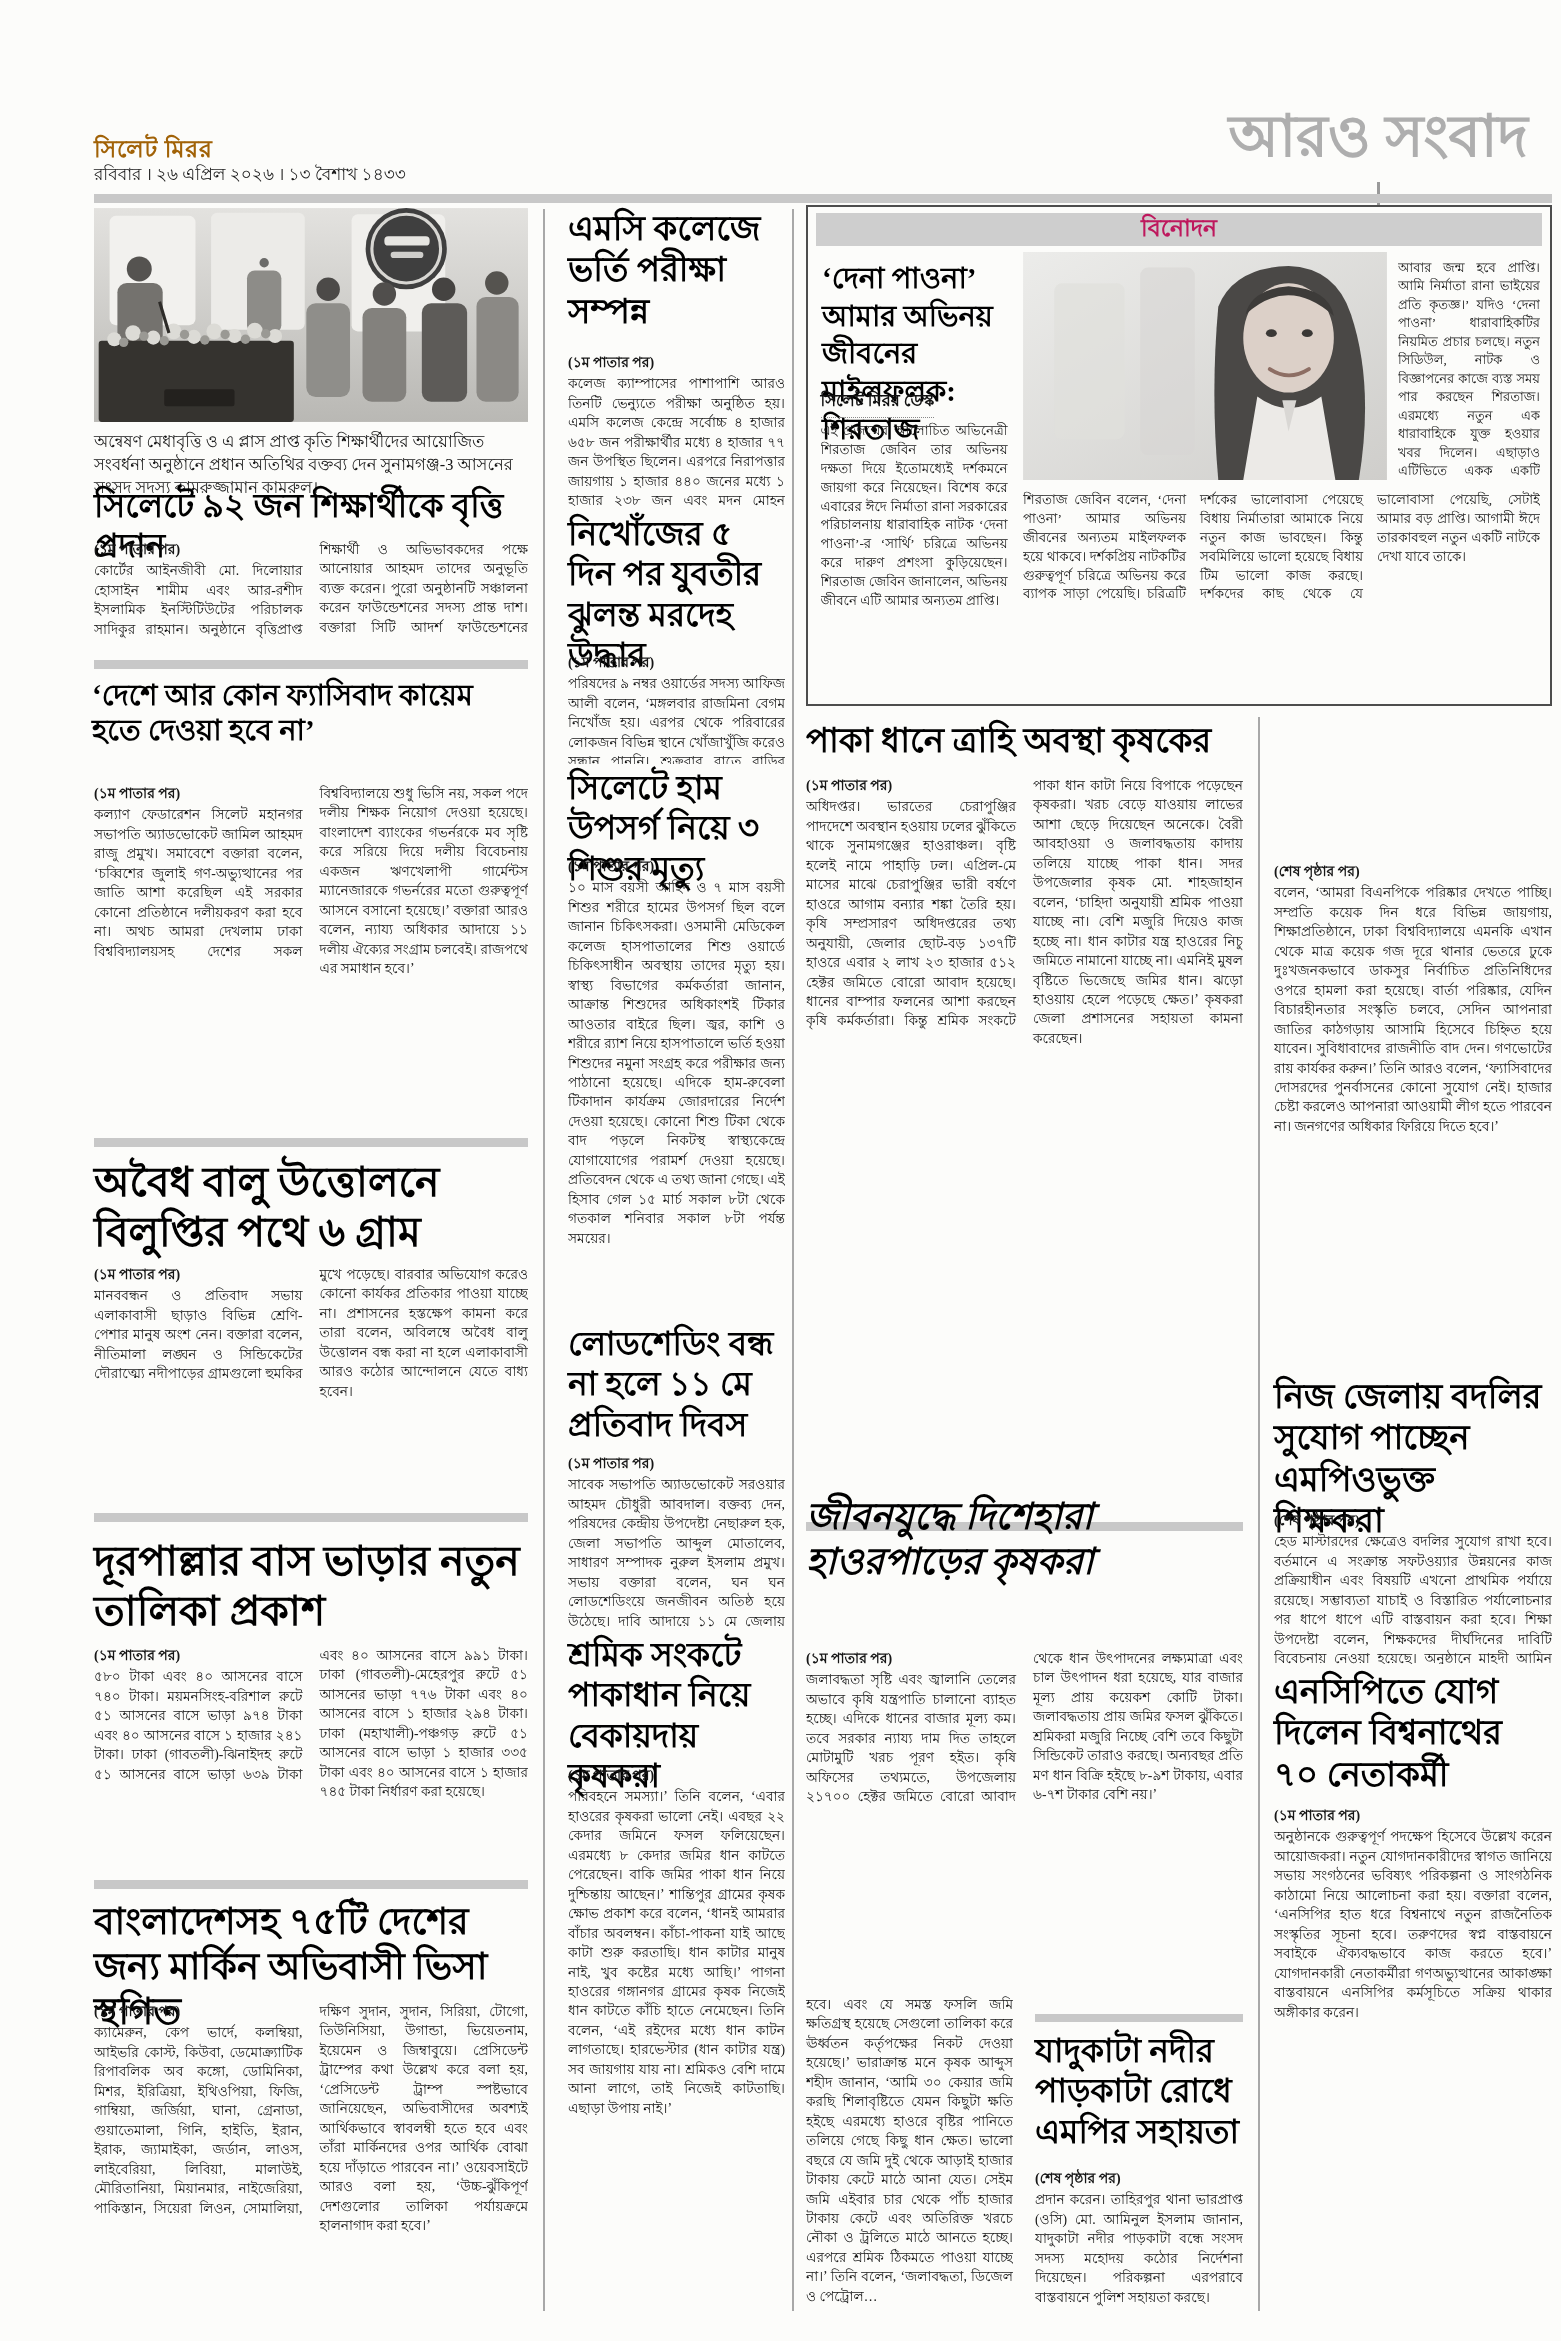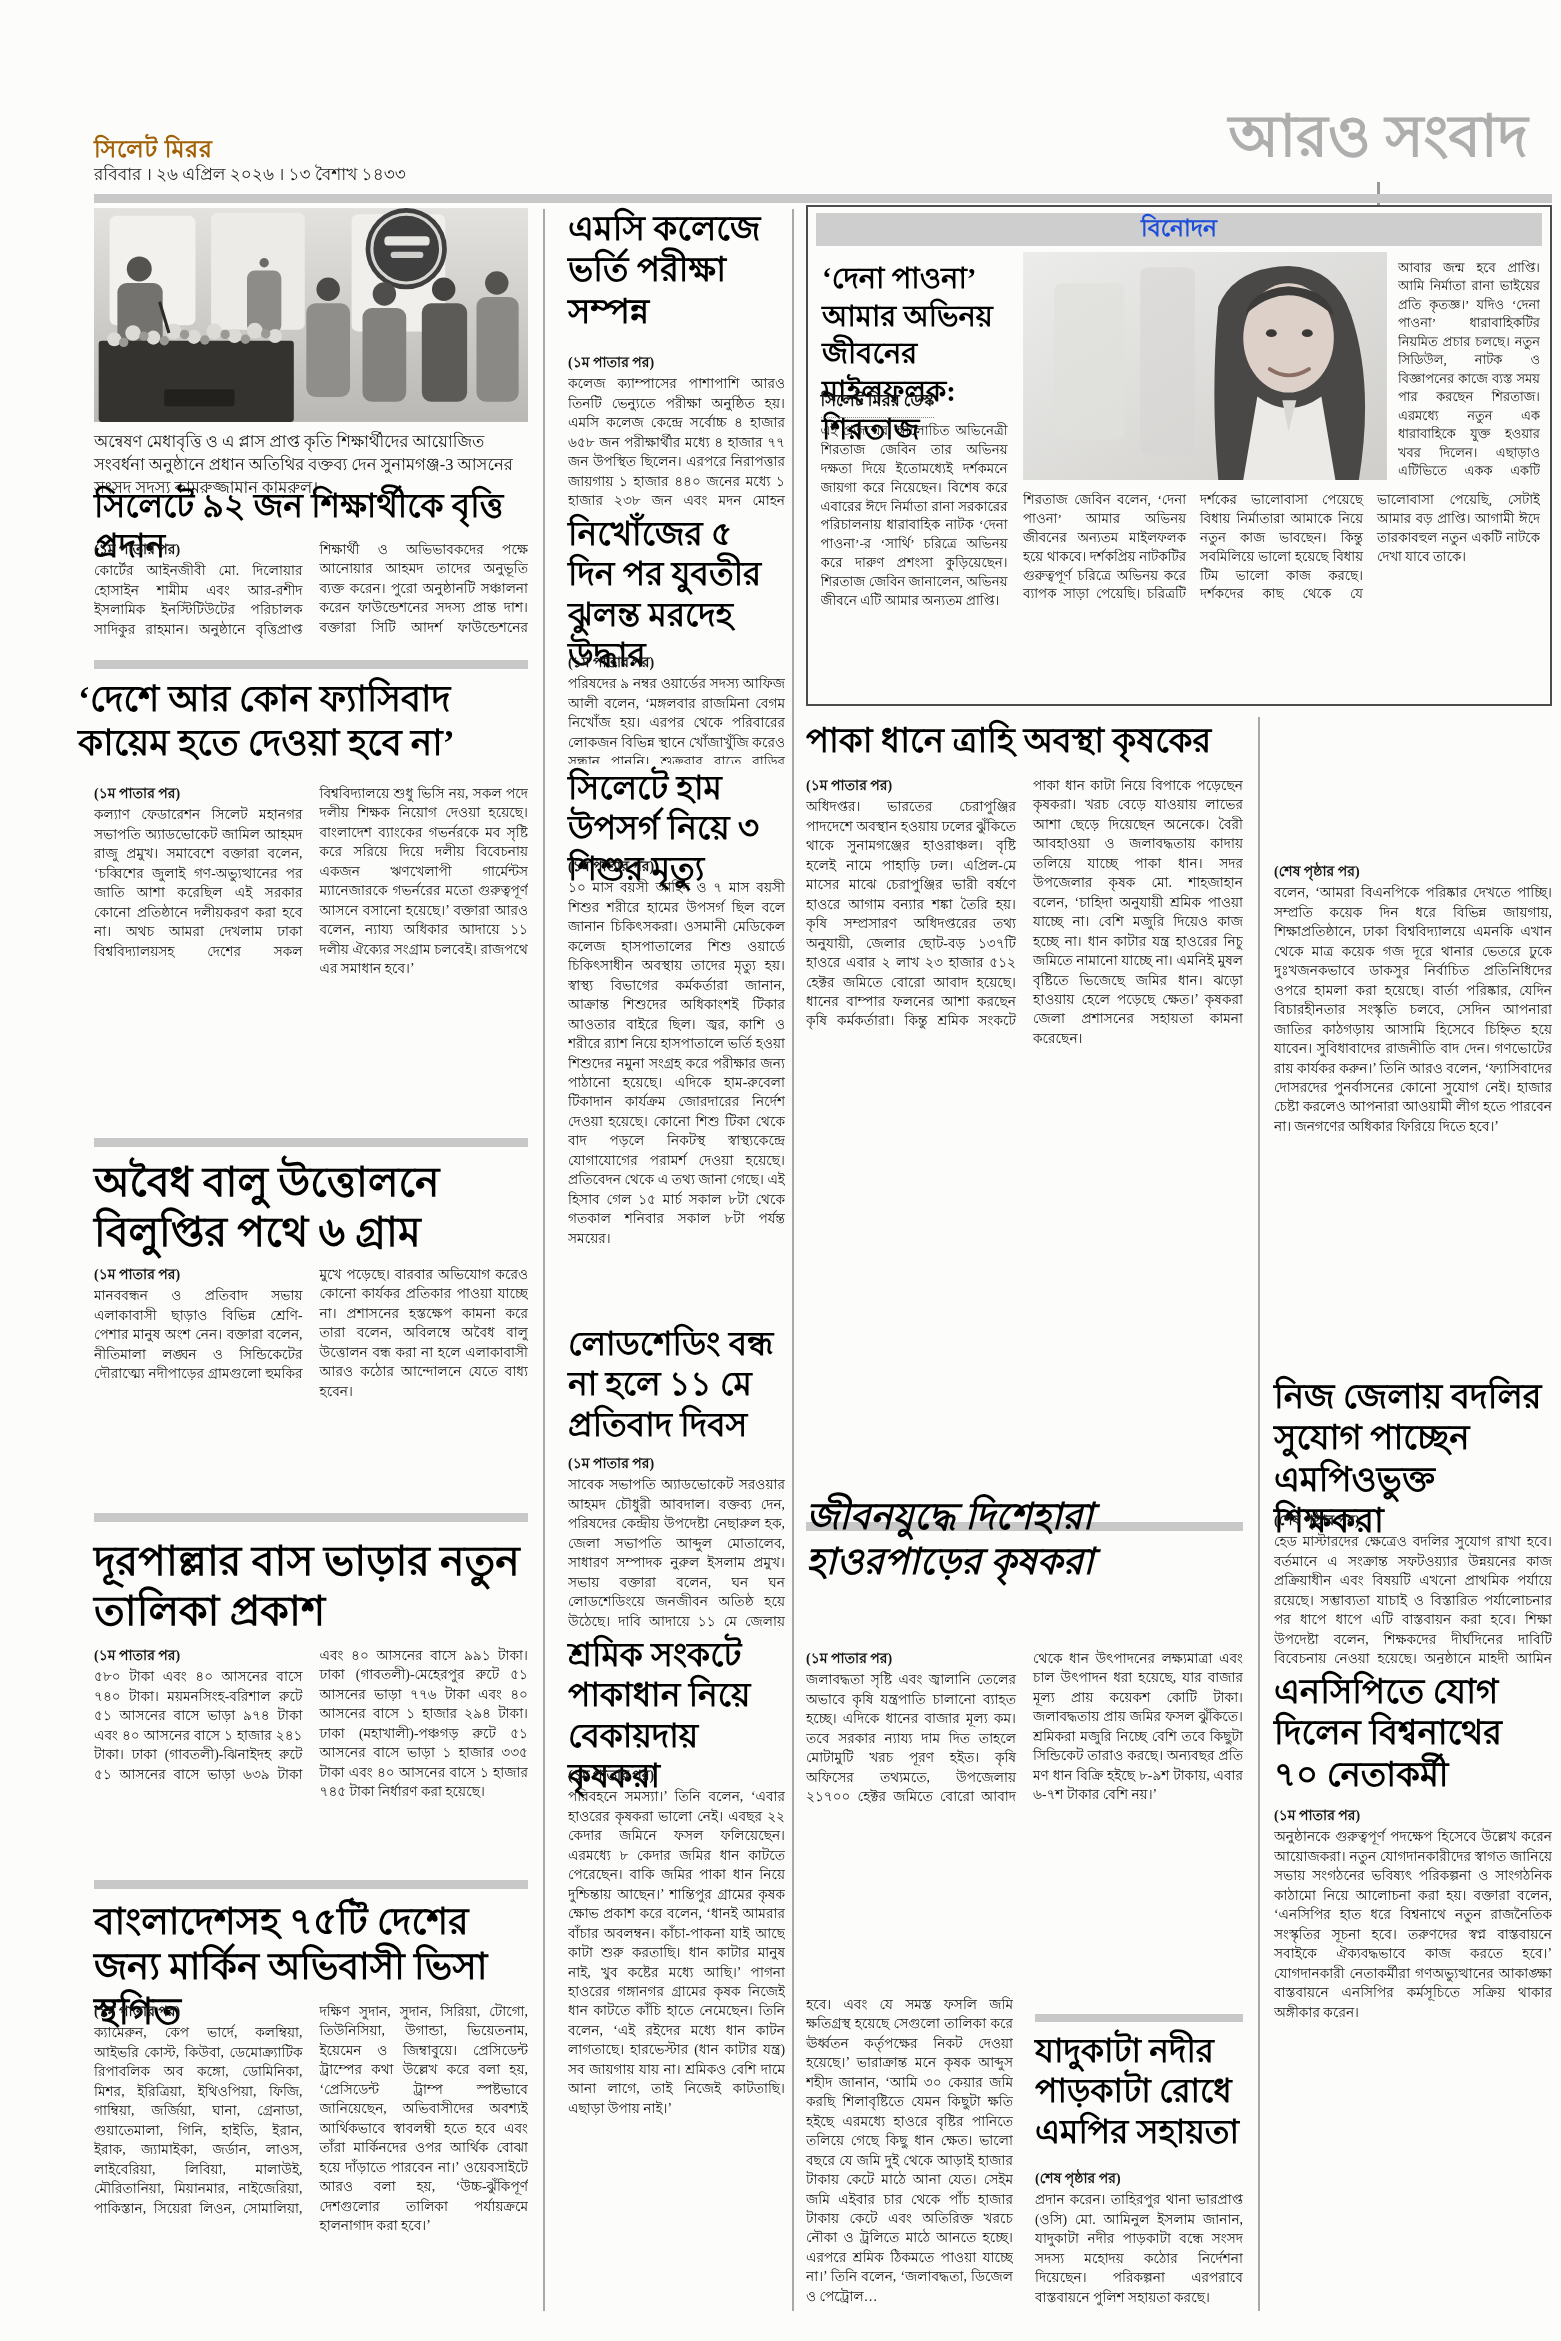--- a/index.html
+++ b/index.html
@@ -16,21 +16,21 @@
   .bar{background:#c8c8c8;height:9.4px;}
   .vrule{background:#a8a8a8;width:1.6px;}
   .hl{font-weight:bold;line-height:1.22;color:#000;letter-spacing:0;}
   .body{font-size:13.7px;line-height:1.42;text-align:justify;color:#161616;overflow:hidden;}
   .cols2{column-count:2;column-gap:17px;}
   .cols3{column-count:3;column-gap:14px;}
   .cont{font-weight:bold;font-size:14px;display:block;margin-bottom:1.6px;}
   .caption{font-size:16.4px;line-height:1.4;color:#151515;}
   .entbox{border:2.3px solid #4d4d4d;background:#fcfcfa;}
   .entbar{background:#cecece;display:flex;align-items:center;justify-content:center;}
-  .entbar span{font-size:23.4px;font-weight:bold;color:#1d4ed8;}
+  .entbar span{font-size:23.4px;font-weight:bold;color:#be185d;}
   .byline{font-weight:bold;font-size:16.4px;border-bottom:1.6px dotted #888;display:inline-block;padding-bottom:2.3px;}
 </style>
 </head>
 <body>
 
 <div class="page">
 
   <div class="abs logo" style="left:94px;top:131px;">সিলেট মিরর</div>
   <div class="abs dateline" style="left:94px;top:161px;">রবিবার । ২৬ এপ্রিল ২০২৬ । ১৩ বৈশাখ ১৪৩৩</div>
   <div class="abs masthead" style="right:33px;top:108px;flex-direction:column;">
@@ -98,21 +98,21 @@
   </svg>
   <div class="abs caption" style="left:94px;top:431px;width:434px;">অন্বেষণ মেধাবৃত্তি ও এ প্লাস প্রাপ্ত কৃতি শিক্ষার্থীদের আয়োজিত সংবর্ধনা অনুষ্ঠানে প্রধান অতিথির বক্তব্য দেন সুনামগঞ্জ-3 আসনের সংসদ সদস্য কামরুজ্জামান কামরুল।</div>
 
   <div class="abs hl" style="left:94px;top:486px;width:434px;font-size:33px;">সিলেটে ৯২ জন শিক্ষার্থীকে বৃত্তি প্রদান</div>
   <div class="abs body cols2" style="left:94px;top:540px;width:434px;height:114px;">
     <span class="cont">(১ম পাতার পর)</span>
     <span>কোর্টের আইনজীবী মো. দিলোয়ার হোসাইন শামীম এবং আর-রশীদ ইসলামিক ইনস্টিটিউটের পরিচালক সাদিকুর রাহমান। অনুষ্ঠানে বৃত্তিপ্রাপ্ত শিক্ষার্থী ও অভিভাবকদের পক্ষে আনোয়ার আহমদ তাদের অনুভূতি ব্যক্ত করেন। পুরো অনুষ্ঠানটি সঞ্চালনা করেন ফাউন্ডেশনের সদস্য প্রান্ত দাশ। বক্তারা সিটি আদর্শ ফাউন্ডেশনের বিভিন্ন মানবিক কার্যক্রমের প্রশংসা করে বলেন, ‘অন্বেষণ শিক্ষার্থী সংবর্ধনা’ এক ব্যতিক্রমী উদ্যোগ।</span>
   </div>
 
   <div class="abs bar" style="left:94px;top:660px;width:434px;"></div>
-  <div class="abs hl" style="left:78px;top:678px;width:434px;font-size:36px;">‘দেশে আর কোন ফ্যাসিবাদ কায়েম হতে দেওয়া হবে না’</div>
+  <div class="abs hl" style="left:92px;top:678px;width:434px;font-size:29px;">‘দেশে আর কোন ফ্যাসিবাদ কায়েম হতে দেওয়া হবে না’</div>
   <div class="abs body cols2" style="left:94px;top:784px;width:434px;height:343px;">
     <span class="cont">(১ম পাতার পর)</span>
     <span>কল্যাণ ফেডারেশন সিলেট মহানগর সভাপতি অ্যাডভোকেট জামিল আহমদ রাজু প্রমুখ। সমাবেশে বক্তারা বলেন, ‘চব্বিশের জুলাই গণ-অভ্যুত্থানের পর জাতি আশা করেছিল এই সরকার কোনো প্রতিষ্ঠানে দলীয়করণ করা হবে না। অথচ আমরা দেখলাম ঢাকা বিশ্ববিদ্যালয়সহ দেশের সকল বিশ্ববিদ্যালয়ে শুধু ভিসি নয়, সকল পদে দলীয় শিক্ষক নিয়োগ দেওয়া হয়েছে। বাংলাদেশ ব্যাংকের গভর্নরকে মব সৃষ্টি করে সরিয়ে দিয়ে দলীয় বিবেচনায় একজন ঋণখেলাপী গার্মেন্টস ম্যানেজারকে গভর্নরের মতো গুরুত্বপূর্ণ আসনে বসানো হয়েছে।’ বক্তারা আরও বলেন, ন্যায্য অধিকার আদায়ে ১১ দলীয় ঐক্যের সংগ্রাম চলবেই। রাজপথে এর সমাধান হবে।’</span>
   </div>
 
   <div class="abs bar" style="left:94px;top:1138px;width:434px;"></div>
   <div class="abs hl" style="left:94px;top:1157px;width:434px;font-size:41px;">অবৈধ বালু উত্তোলনে বিলুপ্তির পথে ৬ গ্রাম</div>
   <div class="abs body cols2" style="left:94px;top:1265px;width:434px;height:239px;">
     <span class="cont">(১ম পাতার পর)</span>
     <span>মানববন্ধন ও প্রতিবাদ সভায় এলাকাবাসী ছাড়াও বিভিন্ন শ্রেণি-পেশার মানুষ অংশ নেন। বক্তারা বলেন, নীতিমালা লঙ্ঘন ও সিন্ডিকেটের দৌরাত্ম্যে নদীপাড়ের গ্রামগুলো হুমকির মুখে পড়েছে। বারবার অভিযোগ করেও কোনো কার্যকর প্রতিকার পাওয়া যাচ্ছে না। প্রশাসনের হস্তক্ষেপ কামনা করে তারা বলেন, অবিলম্বে অবৈধ বালু উত্তোলন বন্ধ করা না হলে এলাকাবাসী আরও কঠোর আন্দোলনে যেতে বাধ্য হবেন।</span>

